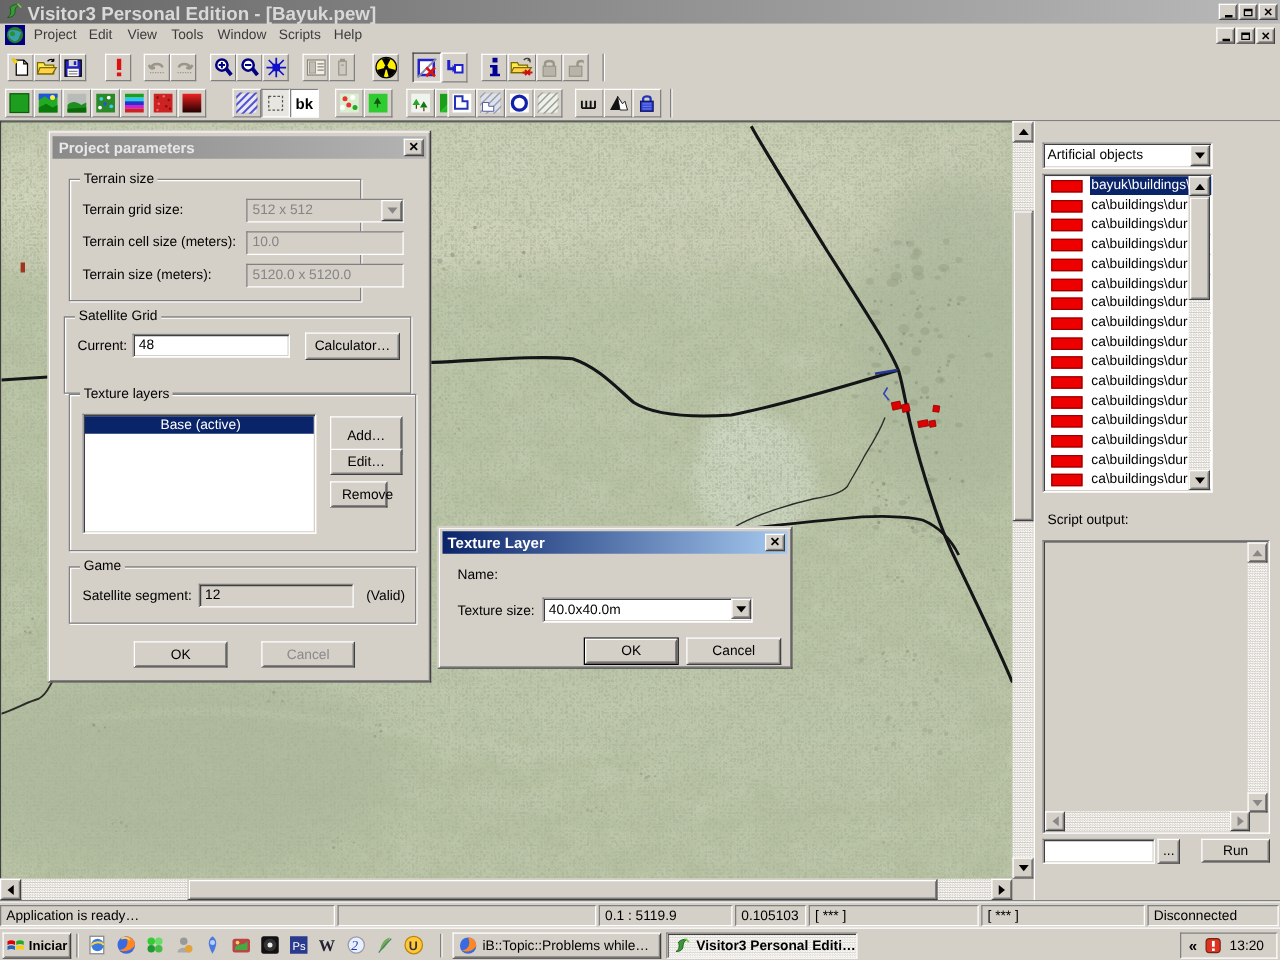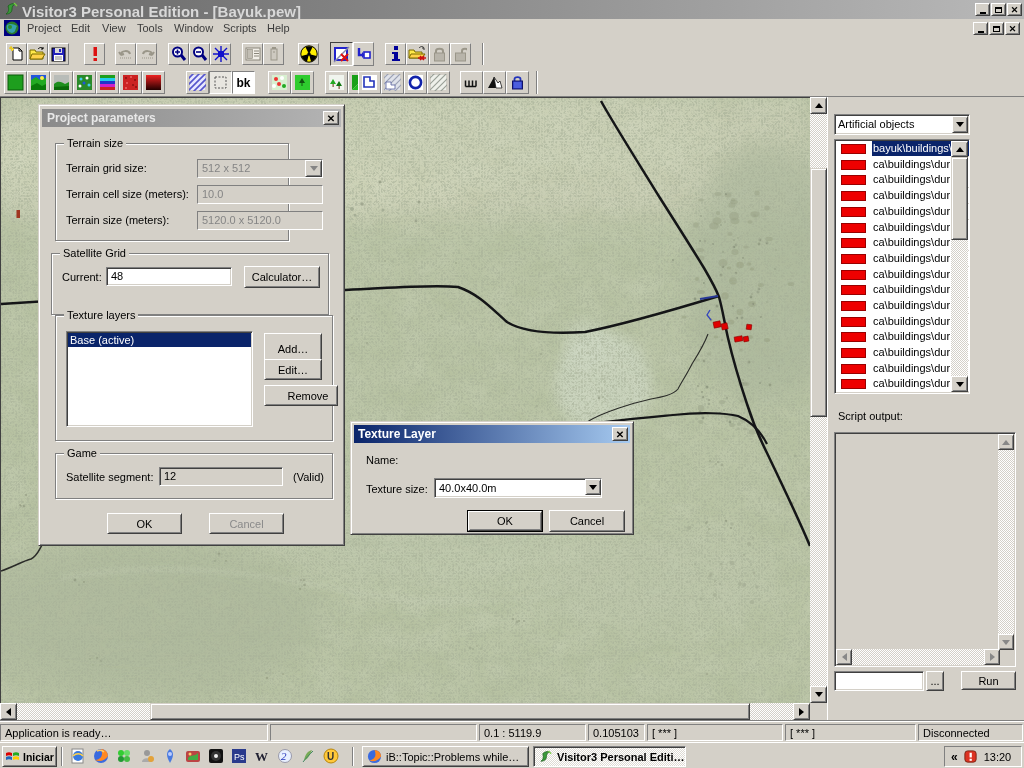--- a/index.html
+++ b/index.html
@@ -1004,26 +1004,26 @@
   <div class="group abs" style="left:12px;top:148px;width:278px;height:62px;">
     <div class="glabel">Satellite Grid</div>
     <div class="abs" style="left:10px;top:17px;">Current:</div>
     <div class="abs sunken" style="left:54px;top:13px;width:126px;height:19px;background:#fff;">
         <div class="abs" style="left:4px;top:2px;">48</div>
       </div>
     <div class="btn abs" style="left:192px;top:12px;width:76px;height:22px;">Calculator…</div>
   </div>
   <div class="group abs" style="left:16px;top:210px;width:278px;height:126px;">
     <div class="glabel">Texture layers</div>
-    <div class="abs sunken" style="left:10px;top:15px;width:187px;height:96px;background:#fff;">
+    <div class="abs sunken" style="left:10px;top:15px;width:187px;height:96px;background:#fff;text-align:center;">
       <div class="abs" style="left:1px;top:1px;width:183px;height:14px;background:#0a246a;color:#fff;padding:1px 0 0 2px;">Base (active)</div>
     </div>
     <div class="btn abs" style="left:208px;top:17px;width:58px;height:31px;">Add…</div>
     <div class="btn abs" style="left:208px;top:43px;width:58px;height:21px;">Edit…</div>
-    <div class="btn abs" style="left:208px;top:69px;width:74px;height:21px;padding-left:14px;">Remove</div>
+    <div class="btn abs" style="left:208px;top:69px;width:46px;height:21px;padding-left:14px;">Remove</div>
   </div>
   <div class="group abs" style="left:16px;top:348px;width:278px;height:46px;">
     <div class="glabel">Game</div>
     <div class="abs" style="left:10px;top:17px;">Satellite segment:</div>
     <div class="abs sunken" style="left:103px;top:13px;width:124px;height:19px;background:#d4d0c8;">
         <div class="abs" style="left:4px;top:2px;">12</div>
       </div>
     <div class="abs" style="left:237px;top:17px;">(Valid)</div>
   </div>
   <div class="btn abs" style="left:68px;top:408px;width:75px;height:21px;">OK</div>

